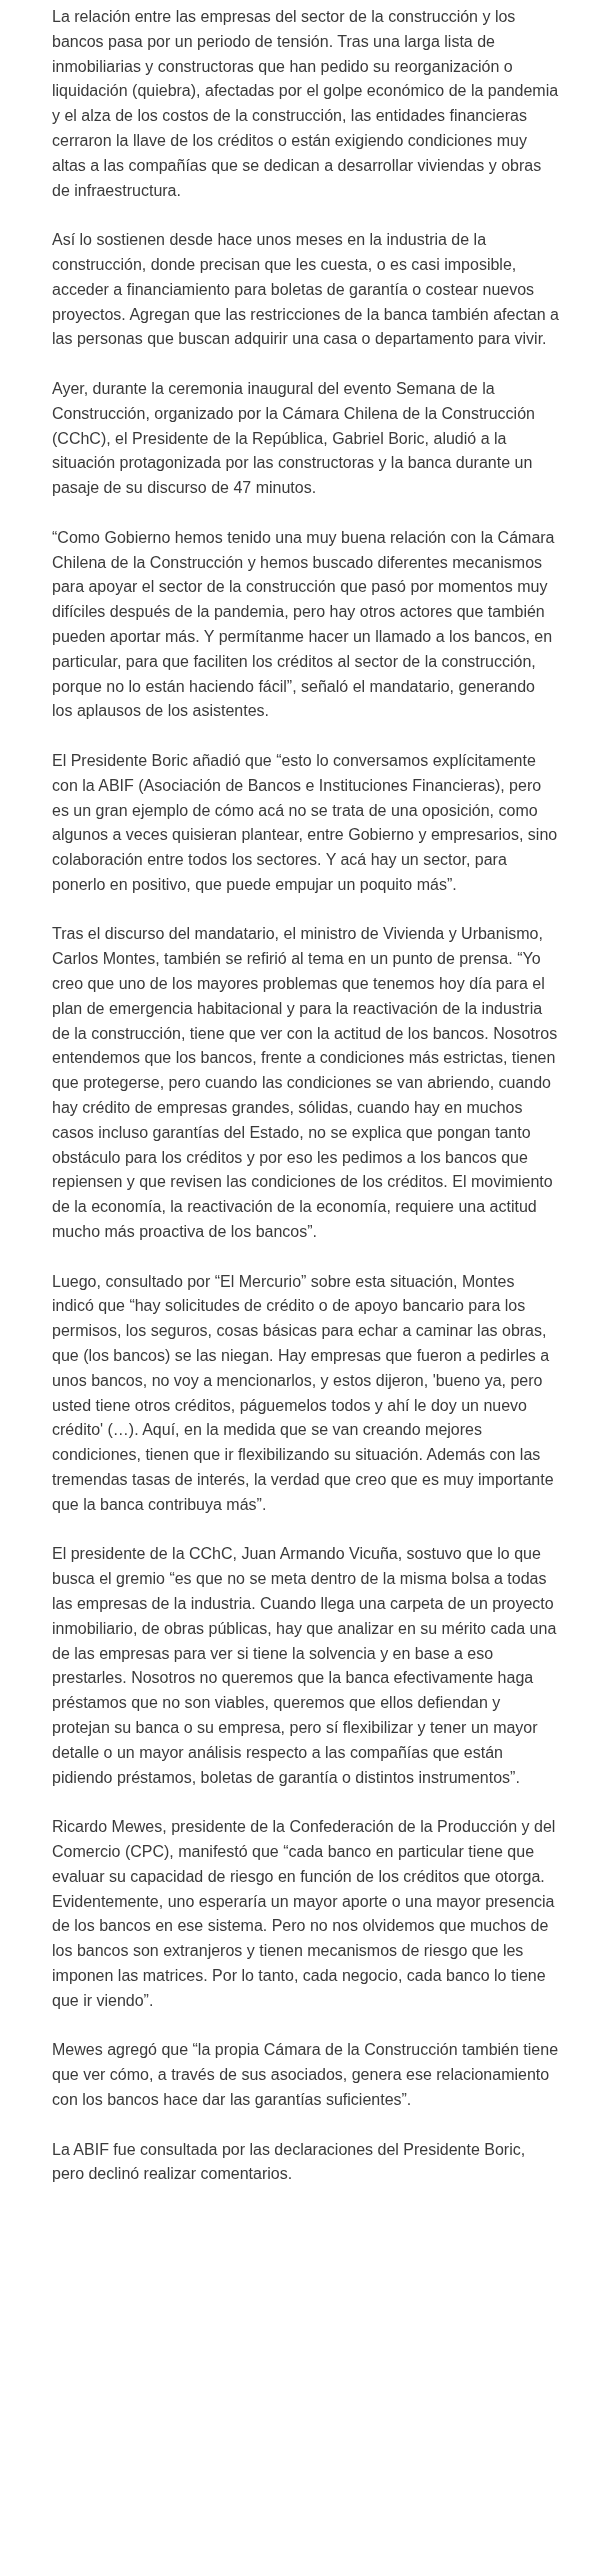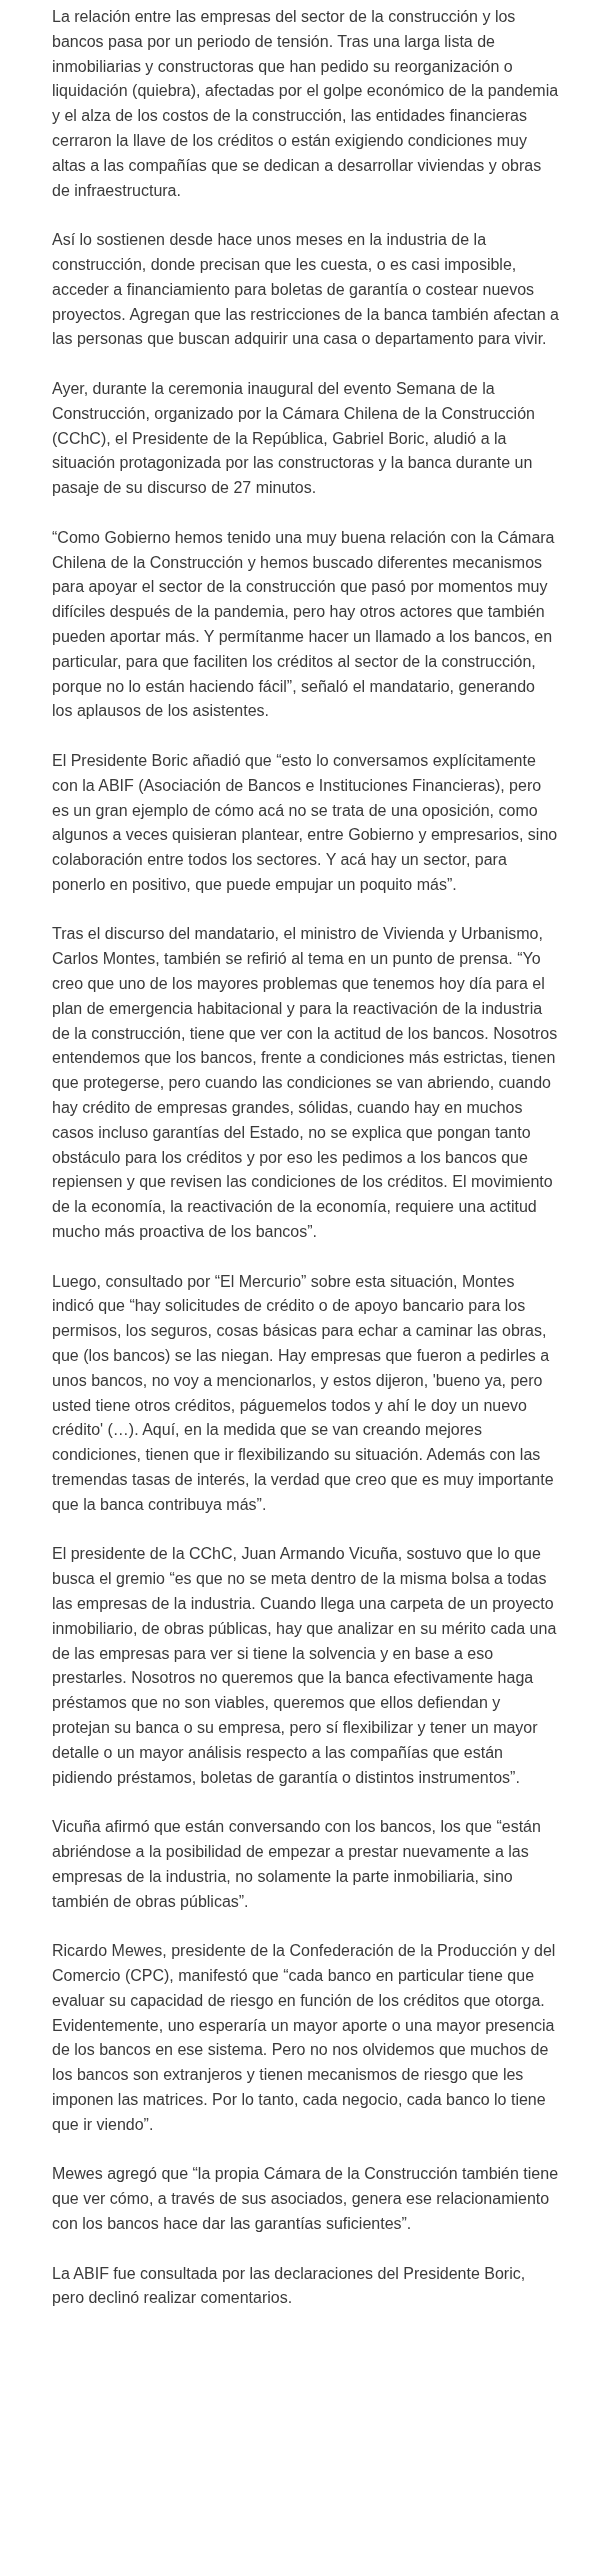--- a/index.html
+++ b/index.html
@@ -31,23 +31,22 @@
   .article-body p:last-child {
     margin-bottom: 8px;
   }
 </style>
 </head>
 <body>
 
 <div class="article-body">
   <p>La relación entre las empresas del sector de la construcción y los bancos pasa por un periodo de tensión. Tras una larga lista de inmobiliarias y constructoras que han pedido su reorganización o liquidación (quiebra), afectadas por el golpe económico de la pandemia y el alza de los costos de la construcción, las entidades financieras cerraron la llave de los créditos o están exigiendo condiciones muy altas a las compañías que se dedican a desarrollar viviendas y obras de infraestructura.</p>
   <p>Así lo sostienen desde hace unos meses en la industria de la construcción, donde precisan que les cuesta, o es casi imposible, acceder a financiamiento para boletas de garantía o costear nuevos proyectos. Agregan que las restricciones de la banca también afectan a las personas que buscan adquirir una casa o departamento para vivir.</p>
-  <p>Ayer, durante la ceremonia inaugural del evento Semana de la Construcción, organizado por la Cámara Chilena de la Construcción (CChC), el Presidente de la República, Gabriel Boric, aludió a la situación protagonizada por las constructoras y la banca durante un pasaje de su discurso de 27 minutos.</p>
+  <p>Ayer, durante la ceremonia inaugural del evento Semana de la Construcción, organizado por la Cámara Chilena de la Construcción (CChC), el Presidente de la República, Gabriel Boric, aludió a la situación protagonizada por las constructoras y la banca durante un pasaje de su discurso de 47 minutos.</p>
   <p>“Como Gobierno hemos tenido una muy buena relación con la Cámara Chilena de la Construcción y hemos buscado diferentes mecanismos para apoyar el sector de la construcción que pasó por momentos muy difíciles después de la pandemia, pero hay otros actores que también pueden aportar más. Y permítanme hacer un llamado a los bancos, en particular, para que faciliten los créditos al sector de la construcción, porque no lo están haciendo fácil”, señaló el mandatario, generando los aplausos de los asistentes.</p>
   <p>El Presidente Boric añadió que “esto lo conversamos explícitamente con la ABIF (Asociación de Bancos e Instituciones Financieras), pero es un gran ejemplo de cómo acá no se trata de una oposición, como algunos a veces quisieran plantear, entre Gobierno y empresarios, sino colaboración entre todos los sectores. Y acá hay un sector, para ponerlo en positivo, que puede empujar un poquito más”.</p>
   <p>Tras el discurso del mandatario, el ministro de Vivienda y Urbanismo, Carlos Montes, también se refirió al tema en un punto de prensa. “Yo creo que uno de los mayores problemas que tenemos hoy día para el plan de emergencia habitacional y para la reactivación de la industria de la construcción, tiene que ver con la actitud de los bancos. Nosotros entendemos que los bancos, frente a condiciones más estrictas, tienen que protegerse, pero cuando las condiciones se van abriendo, cuando hay crédito de empresas grandes, sólidas, cuando hay en muchos casos incluso garantías del Estado, no se explica que pongan tanto obstáculo para los créditos y por eso les pedimos a los bancos que repiensen y que revisen las condiciones de los créditos. El movimiento de la economía, la reactivación de la economía, requiere una actitud mucho más proactiva de los bancos”.</p>
   <p>Luego, consultado por “El Mercurio” sobre esta situación, Montes indicó que “hay solicitudes de crédito o de apoyo bancario para los permisos, los seguros, cosas básicas para echar a caminar las obras, que (los bancos) se las niegan. Hay empresas que fueron a pedirles a unos bancos, no voy a mencionarlos, y estos dijeron, 'bueno ya, pero usted tiene otros créditos, páguemelos todos y ahí le doy un nuevo crédito' (…). Aquí, en la medida que se van creando mejores condiciones, tienen que ir flexibilizando su situación. Además con las tremendas tasas de interés, la verdad que creo que es muy importante que la banca contribuya más”.</p>
   <p>El presidente de la CChC, Juan Armando Vicuña, sostuvo que lo que busca el gremio “es que no se meta dentro de la misma bolsa a todas las empresas de la industria. Cuando llega una carpeta de un proyecto inmobiliario, de obras públicas, hay que analizar en su mérito cada una de las empresas para ver si tiene la solvencia y en base a eso prestarles. Nosotros no queremos que la banca efectivamente haga préstamos que no son viables, queremos que ellos defiendan y protejan su banca o su empresa, pero sí flexibilizar y tener un mayor detalle o un mayor análisis respecto a las compañías que están pidiendo préstamos, boletas de garantía o distintos instrumentos”.</p>
-  <p>Vicuña afirmó que están conversando con los bancos, los que “están abriéndose a la posibilidad de empezar a prestar nuevamente a las empresas de la industria, no solamente la parte inmobiliaria, sino también de obras públicas”.</p>
   <p>Ricardo Mewes, presidente de la Confederación de la Producción y del Comercio (CPC), manifestó que “cada banco en particular tiene que evaluar su capacidad de riesgo en función de los créditos que otorga. Evidentemente, uno esperaría un mayor aporte o una mayor presencia de los bancos en ese sistema. Pero no nos olvidemos que muchos de los bancos son extranjeros y tienen mecanismos de riesgo que les imponen las matrices. Por lo tanto, cada negocio, cada banco lo tiene que ir viendo”.</p>
   <p>Mewes agregó que “la propia Cámara de la Construcción también tiene que ver cómo, a través de sus asociados, genera ese relacionamiento con los bancos hace dar las garantías suficientes”.</p>
   <p>La ABIF fue consultada por las declaraciones del Presidente Boric, pero declinó realizar comentarios.</p>
 </div>
 
 </body></html>

